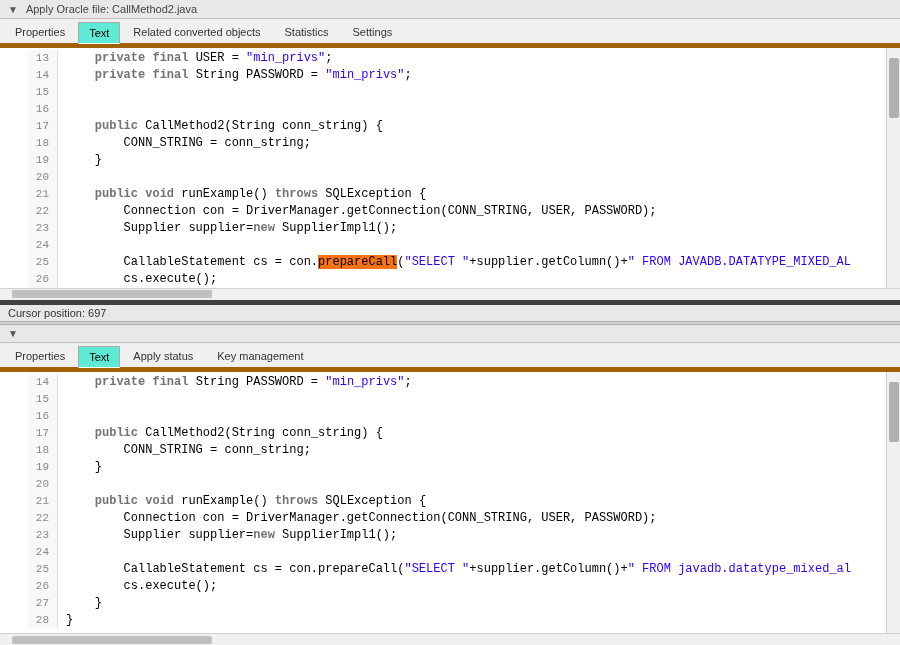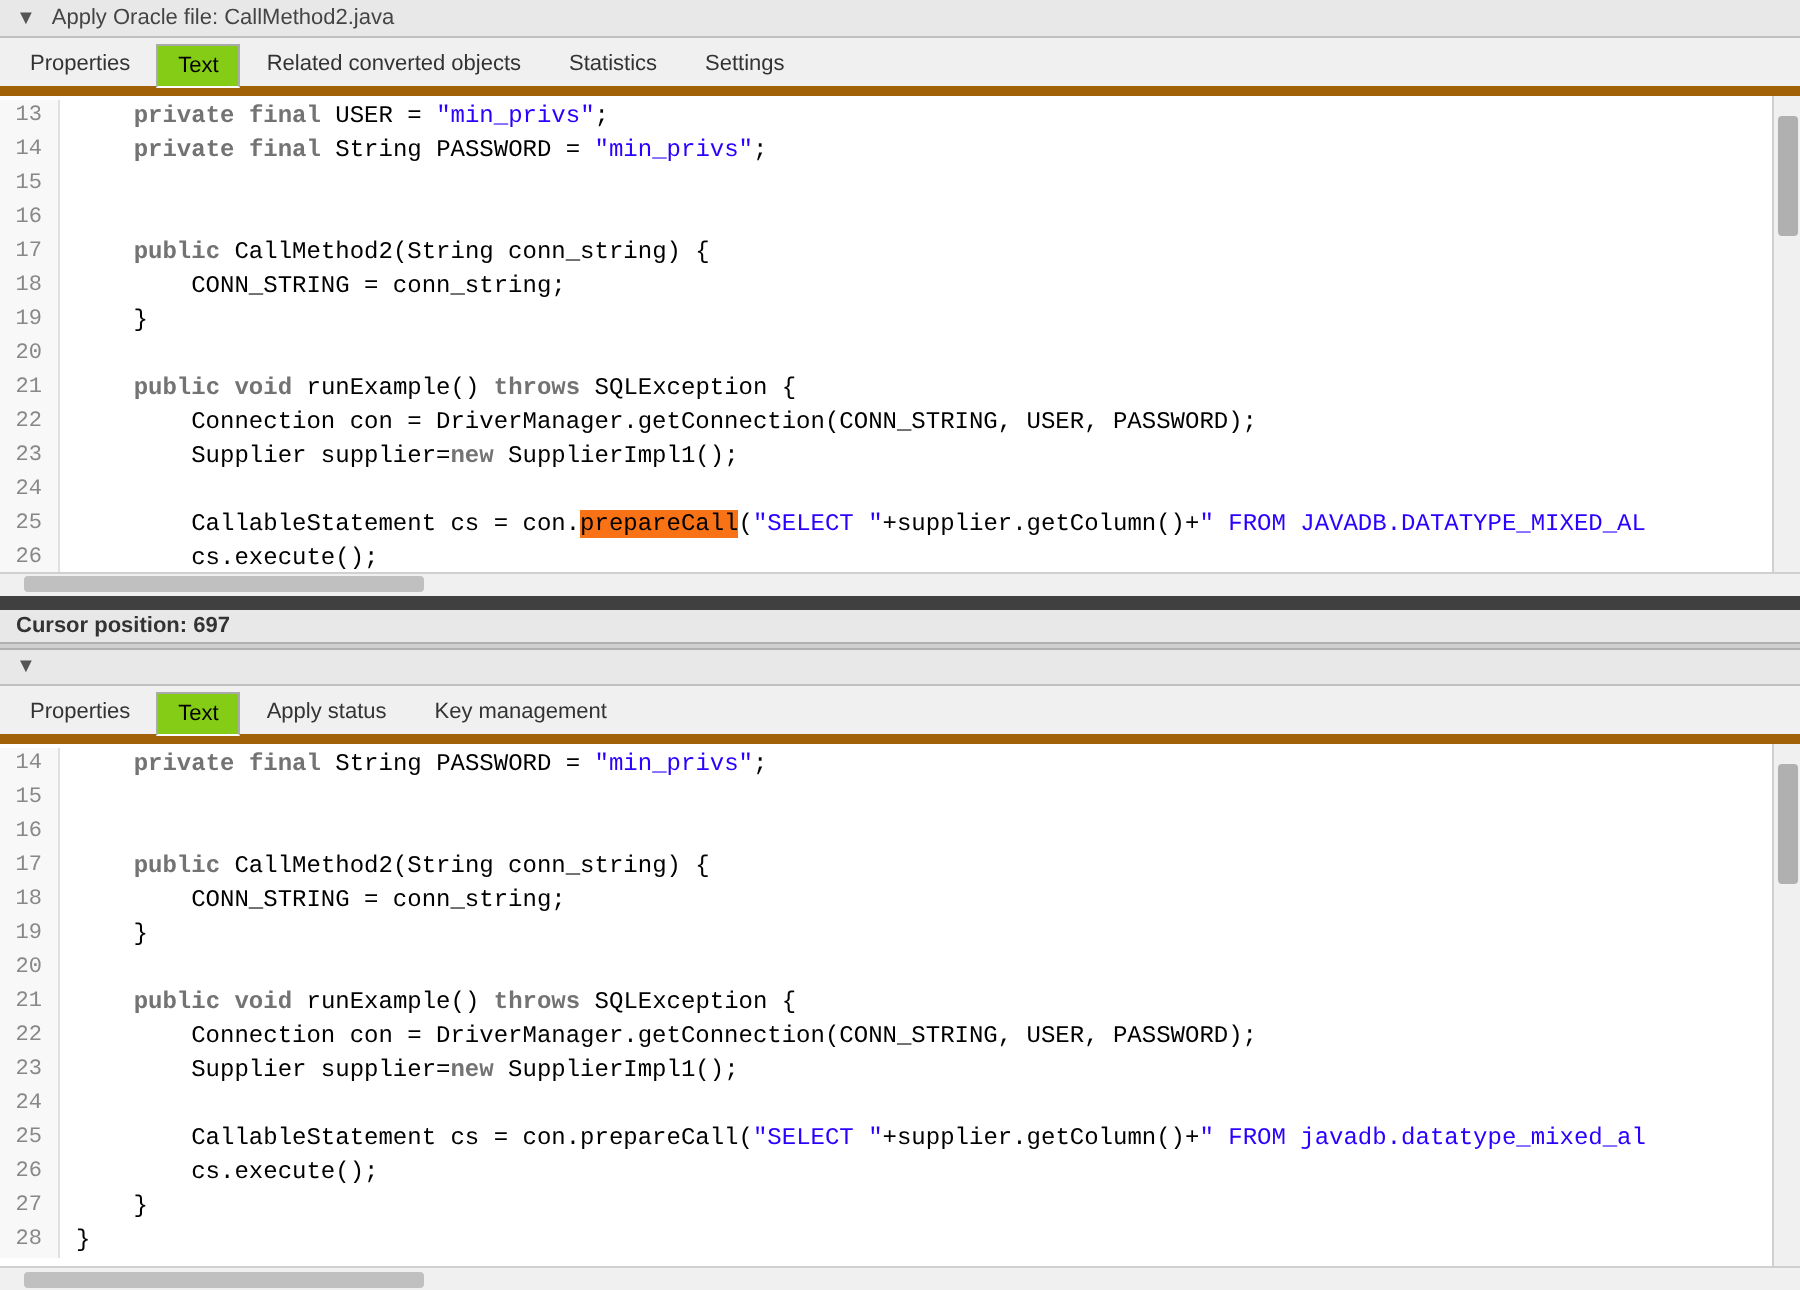--- a/index.html
+++ b/index.html
@@ -53,21 +53,21 @@
       cursor: pointer;
       border: 1px solid transparent;
       border-bottom: none;
       margin-right: 2px;
       margin-top: 2px;
       background: transparent;
       user-select: none;
     }
 
     .tab.active {
-      background: #84cc16;
+      background: #5eead4;
       border-color: #aaa;
       border-bottom: 1px solid #ffffff;
       color: #000;
       position: relative;
       top: 1px;
     }
 
     
     .code-area {
       flex: 1;
@@ -102,20 +102,21 @@
 
     .code-lines {
       padding: 2px 0;
     }
 
     .code-line {
       display: flex;
       align-items: center;
       min-height: 17px;
       line-height: 17px;
+      padding-left: 28px;
     }
 
     .line-number {
       min-width: 30px;
       text-align: right;
       padding-right: 8px;
       color: #888;
       font-size: 11px;
       user-select: none;
       background: #f8f8f8;
@@ -131,26 +132,25 @@
     }
 
     
     .kw { color: #737373; font-weight: bold; }
     .str { color: #2a00ff; }
     .highlight-yellow { background-color: #f97316; }
 
     
     .status-bar {
       background: #e8e8e8;
-      border-top: 7px solid #404040;
+      border-top: 5px solid #404040;
       padding: 2px 8px;
       font-family: Arial, sans-serif;
       font-size: 11px;
       color: #333;
-      font-weight: bold;
     }
 
     
     .scrollbar-h {
       height: 12px;
       background: #f0f0f0;
       border-top: 1px solid #d0d0d0;
       display: flex;
       align-items: center;
       padding: 0 2px;

